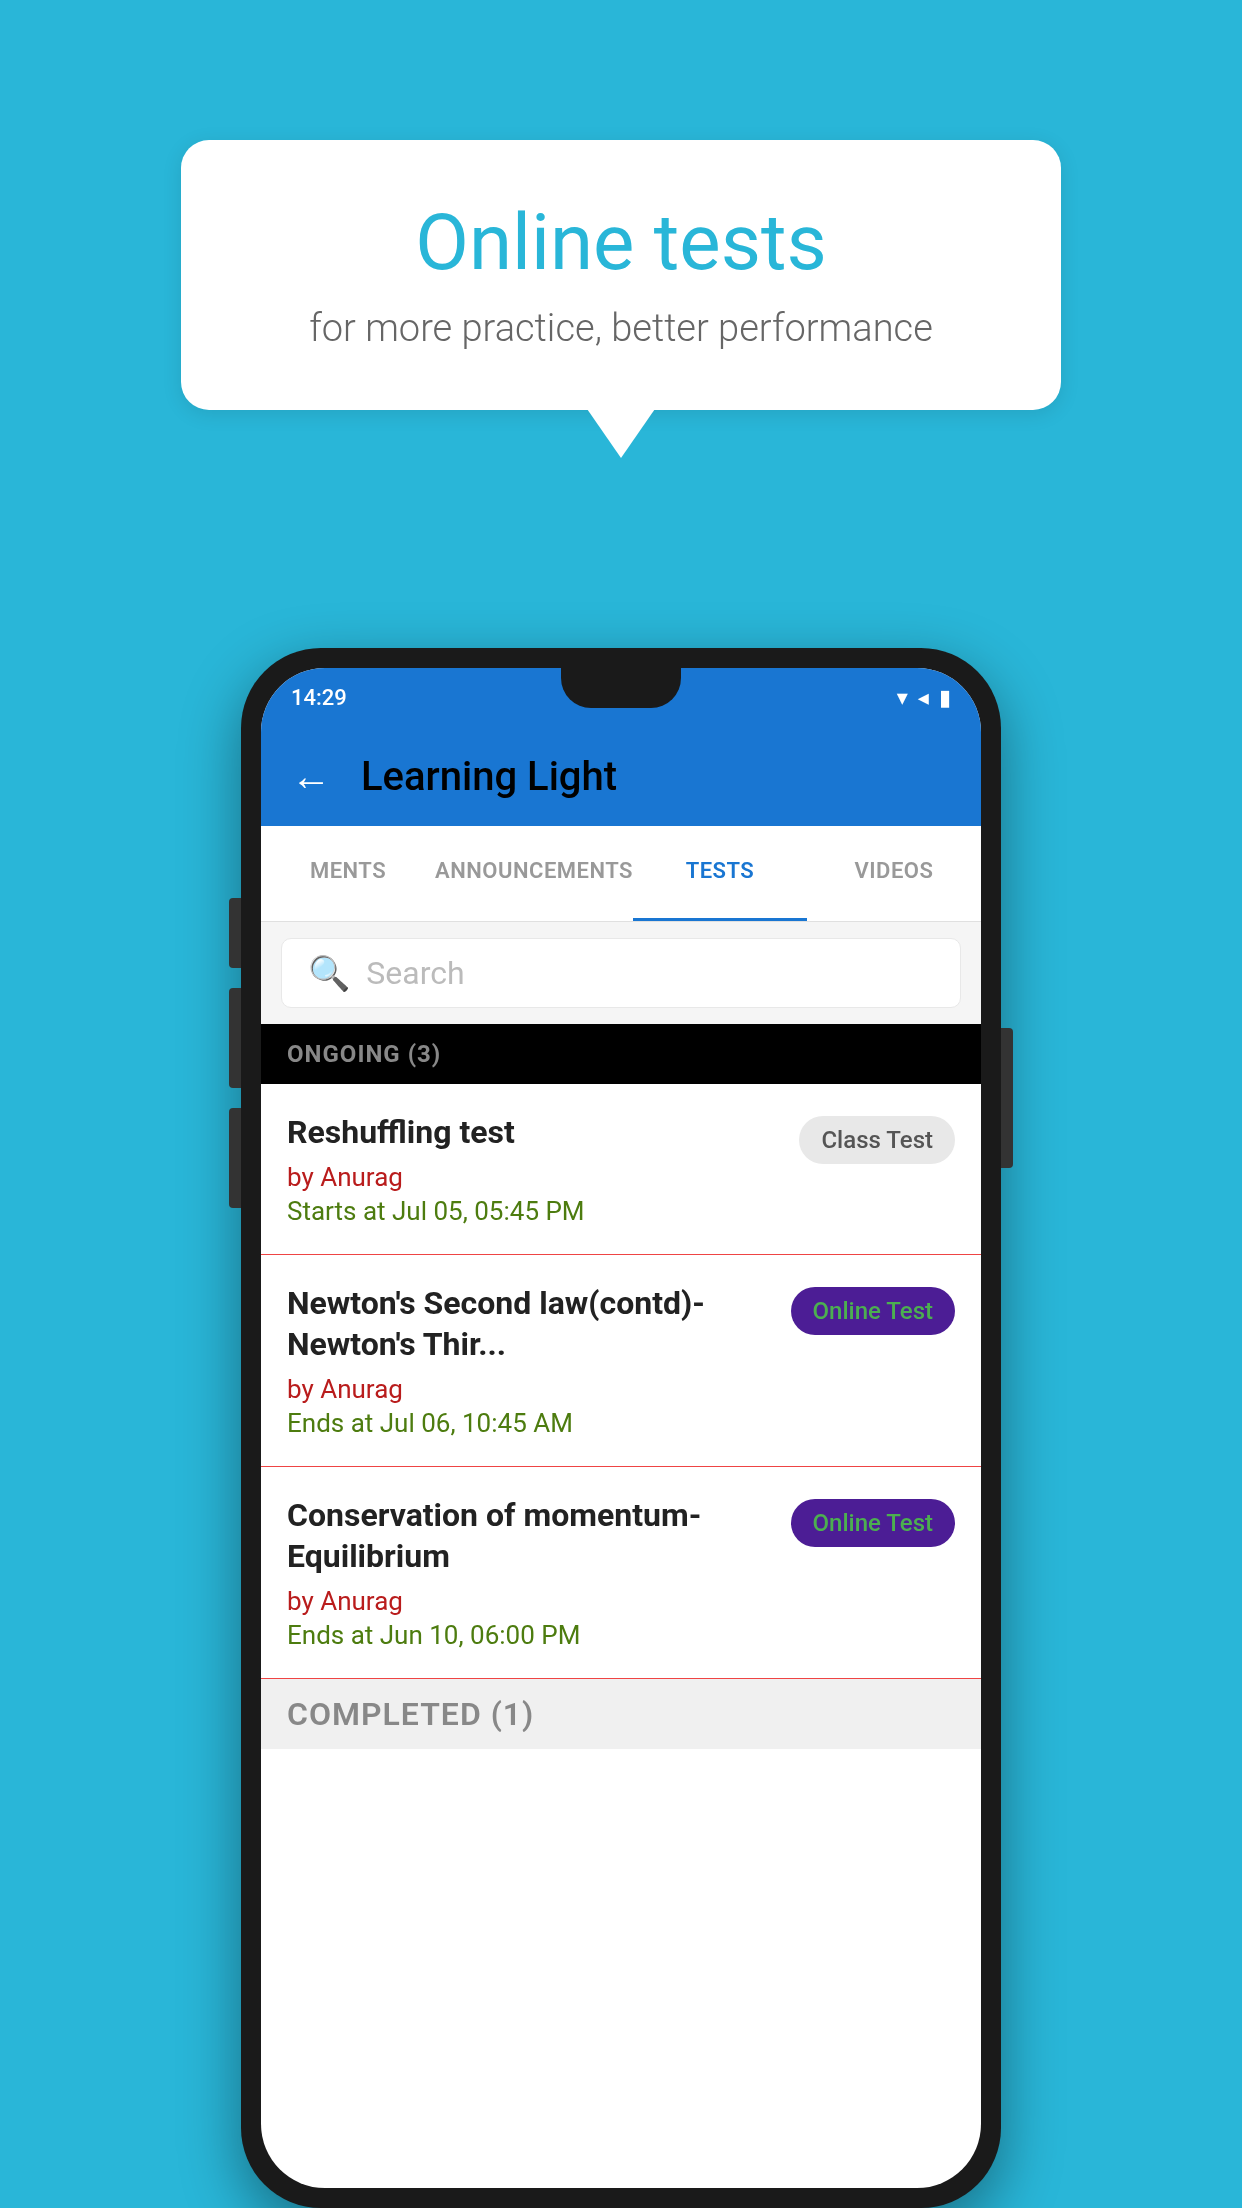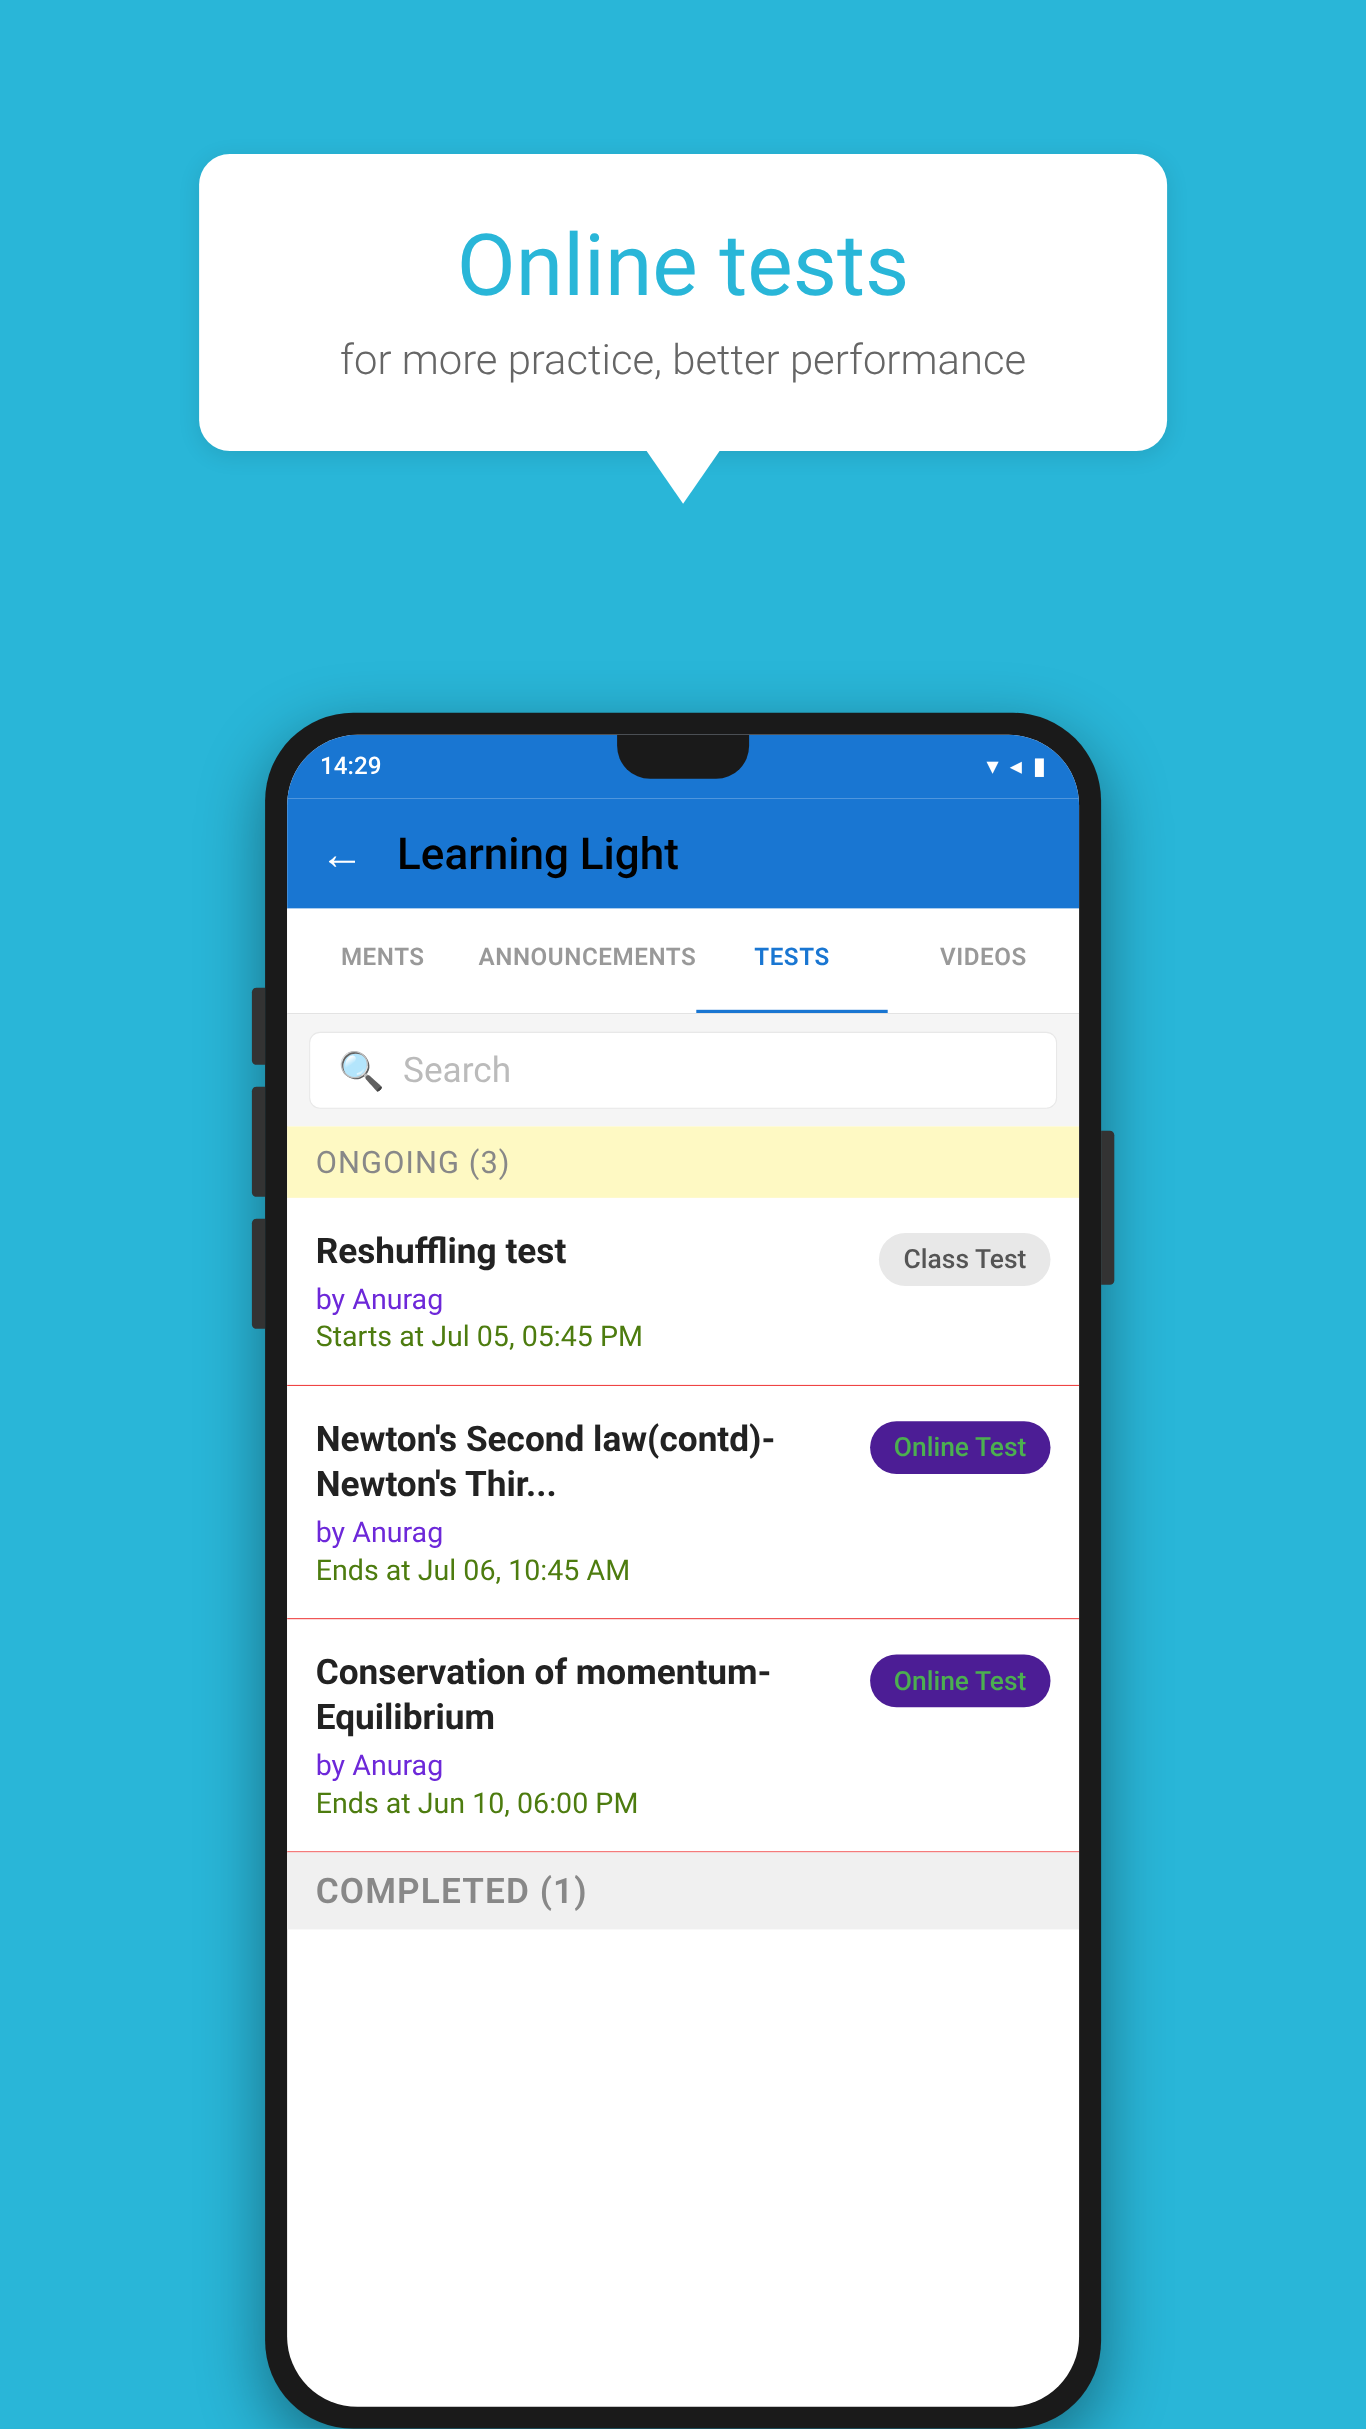--- a/index.html
+++ b/index.html
@@ -177,24 +177,24 @@
       font-size: 34px;
       color: #aaa;
     }
     .search-placeholder {
       font-size: 32px;
       color: #bbb;
     }
 
     
     .section-header {
-      background: #fef9c3;
+      background: #000000;
       padding: 16px 26px;
-      font-size: 28px;
-      font-weight: 400;
+      font-size: 24px;
+      font-weight: 700;
       color: #888;
       letter-spacing: 1px;
     }
 
     
     .test-list {
       background: white;
     }
     .test-item {
       padding: 28px 26px;
@@ -209,21 +209,21 @@
     }
     .test-title {
       font-size: 32px;
       font-weight: 700;
       color: #222;
       margin-bottom: 8px;
       line-height: 1.3;
     }
     .test-author {
       font-size: 26px;
-      color: #6d28d9;
+      color: #b91c1c;
       margin-bottom: 4px;
     }
     .test-date {
       font-size: 26px;
       color: #4d7c0f;
     }
     .test-badge {
       border-radius: 30px;
       padding: 10px 22px;
       font-size: 24px;

